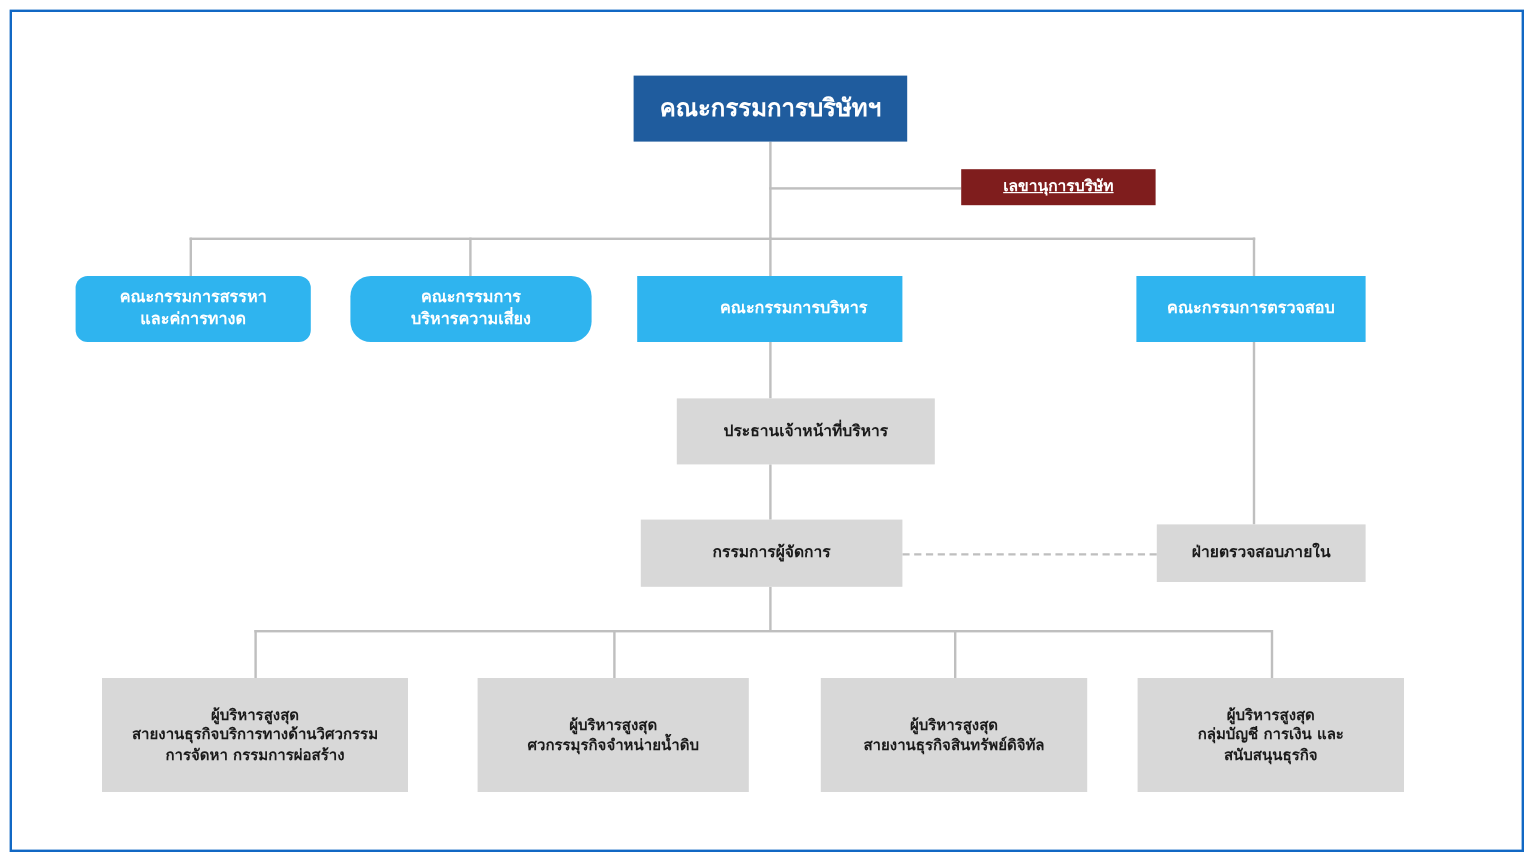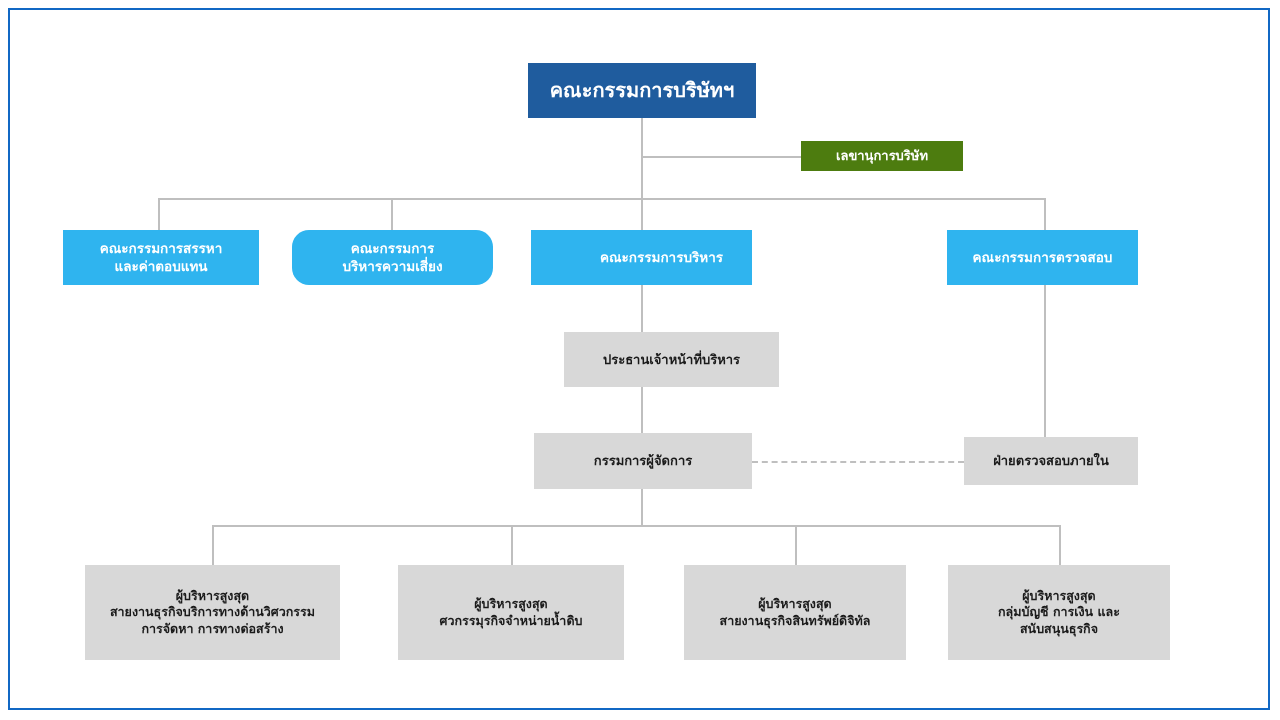--- a/index.html
+++ b/index.html
@@ -50,24 +50,25 @@
     font-size: 20px;
     font-weight: bold;
   }
   .node-blue {
     background: #2fb4ef;
     color: #ffffff;
     font-size: 13.5px;
     font-weight: bold;
   }
   .node-blue-sec {
-    background: #4d7c0f;
+    background: #7f1d1d;
     color: #ffffff;
     font-size: 13px;
     font-weight: bold;
+    text-decoration: underline;
   }
   .node-grey {
     background: #d8d8d8;
     color: #1a1a1a;
     font-size: 13px;
     font-weight: bold;
   }
   .node-grey-sm {
     background: #d8d8d8;
     color: #1a1a1a;
@@ -126,23 +127,23 @@
   <div class="conn conn-v" style="left:1059px; top:525px; height:40px;"></div>
 
   <div class="node node-root" style="left:528px; top:63px; width:228px; height:55px;">
     <span class="ln">คณะกรรมการบริษัทฯ</span>
   </div>
 
   <div class="node node-blue-sec" style="left:801px; top:141px; width:162px; height:30px;">
     <span class="ln">เลขานุการบริษัท</span>
   </div>
 
-  <div class="node node-blue" style="left:63px; top:230px; width:196px; height:55px;">
+  <div class="node node-blue" style="left:63px; top:230px; width:196px; height:55px;border-radius:10px;">
     <span class="ln">คณะกรรมการสรรหา</span>
-    <span class="ln">และค่าตอบแทน</span>
+    <span class="ln">และค่การทางด</span>
   </div>
 
   <div class="node node-blue" style="left:292px; top:230px; width:201px; height:55px;border-radius:17px;">
     <span class="ln">คณะกรรมการ</span>
     <span class="ln">บริหารความเสี่ยง</span>
   </div>
 
   <div class="node node-blue" style="left:531px; top:230px; width:221px; height:55px;padding-left:40px;">
     <span class="ln">คณะกรรมการบริหาร</span>
   </div>
@@ -159,21 +160,21 @@
     <span class="ln">กรรมการผู้จัดการ</span>
   </div>
 
   <div class="node node-grey" style="left:964px; top:437px; width:174px; height:48px;">
     <span class="ln">ฝ่ายตรวจสอบภายใน</span>
   </div>
 
   <div class="node node-grey-sm" style="left:85px; top:565px; width:255px; height:95px;">
     <span class="ln">ผู้บริหารสูงสุด</span>
     <span class="ln">สายงานธุรกิจบริการทางด้านวิศวกรรม</span>
-    <span class="ln">การจัดหา การทางด่อสร้าง</span>
+    <span class="ln">การจัดหา กรรมการผ่อสร้าง</span>
   </div>
 
   <div class="node node-grey-sm" style="left:398px; top:565px; width:226px; height:95px;">
     <span class="ln">ผู้บริหารสูงสุด</span>
     <span class="ln">ศวกรรมุรกิจจำหน่ายน้ำดิบ</span>
   </div>
 
   <div class="node node-grey-sm" style="left:684px; top:565px; width:222px; height:95px;">
     <span class="ln">ผู้บริหารสูงสุด</span>
     <span class="ln">สายงานธุรกิจสินทรัพย์ดิจิทัล</span>

